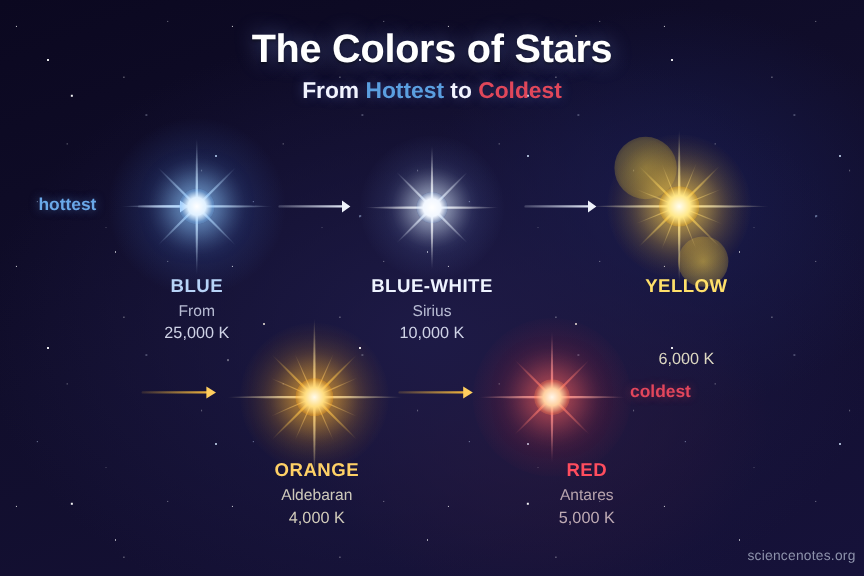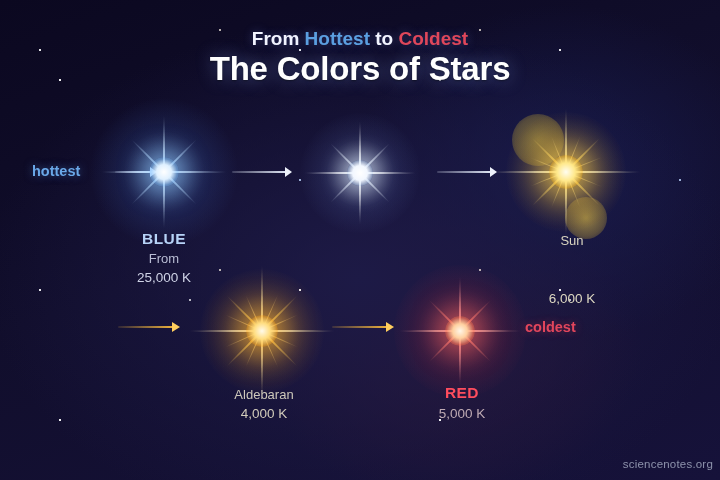--- a/index.html
+++ b/index.html
@@ -107,22 +107,22 @@
 </head>
 <body>
 
 <div id="poster">
 
   <div class="stars s1"></div>
   <div class="stars s2"></div>
   <div class="stars s3"></div>
 
   <div class="title-wrap">
+    <div id="title">The Colors of Stars</div>
     <div id="subtitle"><span>From </span><span class="hot">Hottest</span><span> to </span><span class="cold">Coldest</span></div>
-    <div id="title">The Colors of Stars</div>
   </div>
 
   <div class="tag" id="tag-hottest" style="left:32px; top:163px;">hottest</div>
   <div class="tag" id="tag-coldest" style="left:525px; top:319px;">coldest</div>
 
   <div class="arrow" id="arrow-hottest-to-blue" style="left:115px; top:172px; width:42px;">
     <div class="shaft" style="width:36px; background:linear-gradient(90deg, rgba(223,230,245,.15), #dfe6f5);"></div>
     <div class="head" style="border-left:7px solid #eef2fb;"></div>
   </div>
 
@@ -160,68 +160,75 @@
     <div class="temp">25,000 K</div>
   </div>
 
   <div class="star" id="star-blue-white" style="left:360px; top:173px; width:150px; height:150px;">
     <div class="halo" style="width:120px;height:120px;background:radial-gradient(circle, rgba(200,220,255,.35) 0%, rgba(120,150,230,.12) 40%, rgba(60,80,160,0) 72%);"></div>
     <div class="ray" style="--rc:#ffffff; height:104px;"></div>
     <div class="ray" style="--rc:#ffffff; height:112px; transform:translate(-50%,-50%) rotate(90deg);"></div>
     <div class="ray diag" style="--rc:#eaf2ff; height:84px; transform:translate(-50%,-50%) rotate(45deg);"></div>
     <div class="ray diag" style="--rc:#eaf2ff; height:84px; transform:translate(-50%,-50%) rotate(-45deg);"></div>
     <div class="core" style="width:26px;height:26px;background:radial-gradient(circle,#ffffff 0%,#f2f7ff 40%,rgba(200,225,255,.5) 68%,rgba(160,200,255,0) 100%);box-shadow:0 0 20px 7px rgba(225,238,255,.6);"></div>
+  </div>
+  <div class="label" style="left:360px; top:230px;">
+    <div class="name" style="color:#eef3ff;">BLUE-WHITE</div>
+    <div class="star-name">Sirius</div>
+    <div class="temp">10,000 K</div>
   </div>
 
   <div class="flare" style="left:538px; top:140px; width:52px; height:52px; background:radial-gradient(circle, rgba(210,180,60,.55) 0%, rgba(200,170,50,.35) 62%, rgba(190,160,40,0) 100%);"></div>
   <div class="flare" style="left:586px; top:218px; width:42px; height:42px; background:radial-gradient(circle, rgba(230,195,70,.6) 0%, rgba(215,180,55,.35) 60%, rgba(200,165,40,0) 100%);"></div>
 
   <div class="star" id="star-yellow" style="left:566px; top:172px; width:170px; height:170px;">
     <div class="halo" style="width:120px;height:120px;background:radial-gradient(circle, rgba(255,210,80,.45) 0%, rgba(230,175,45,.18) 42%, rgba(200,150,30,0) 72%);"></div>
     <div class="ray" style="--rc:#fff0b0; height:128px;"></div>
     <div class="ray" style="--rc:#fff6cf; height:150px; transform:translate(-50%,-50%) rotate(90deg);"></div>
     <div class="ray diag" style="--rc:#ffd96a; height:96px; transform:translate(-50%,-50%) rotate(45deg);"></div>
     <div class="ray diag" style="--rc:#ffd96a; height:96px; transform:translate(-50%,-50%) rotate(-45deg);"></div>
     <div class="ray thin" style="--rc:#ffdf88; height:78px; transform:translate(-50%,-50%) rotate(22deg);"></div>
     <div class="ray thin" style="--rc:#ffdf88; height:78px; transform:translate(-50%,-50%) rotate(-22deg);"></div>
     <div class="ray thin" style="--rc:#ffdf88; height:78px; transform:translate(-50%,-50%) rotate(68deg);"></div>
     <div class="ray thin" style="--rc:#ffdf88; height:78px; transform:translate(-50%,-50%) rotate(-68deg);"></div>
     <div class="core" style="width:34px;height:34px;background:radial-gradient(circle,#fffdf0 0%,#ffe88a 38%,rgba(255,196,50,.6) 66%,rgba(255,170,20,0) 100%);box-shadow:0 0 26px 10px rgba(255,205,70,.55);"></div>
   </div>
   <div class="label" style="left:572px; top:230px;">
-    <div class="star-name" style="color:#d9d4c0;">Sun</div>
+    <div class="name" style="color:#ffe06a;">YELLOW</div>
     <div class="temp" style="color:#ddd8c2;margin-top:43px;">6,000 K</div>
   </div>
 
   <div class="star" id="star-orange" style="left:262px; top:331px; width:170px; height:170px;">
     <div class="halo" style="width:124px;height:124px;background:radial-gradient(circle, rgba(255,180,50,.42) 0%, rgba(225,145,30,.16) 42%, rgba(190,120,20,0) 72%);"></div>
     <div class="ray" style="--rc:#ffe7a8; height:132px;"></div>
     <div class="ray" style="--rc:#ffeec0; height:146px; transform:translate(-50%,-50%) rotate(90deg);"></div>
     <div class="ray diag" style="--rc:#ffc košen"></div>
     <div class="ray diag" style="--rc:#ffcb55; height:100px; transform:translate(-50%,-50%) rotate(45deg);"></div>
     <div class="ray diag" style="--rc:#ffcb55; height:100px; transform:translate(-50%,-50%) rotate(-45deg);"></div>
     <div class="ray thin" style="--rc:#ffd27a; height:80px; transform:translate(-50%,-50%) rotate(24deg);"></div>
     <div class="ray thin" style="--rc:#ffd27a; height:80px; transform:translate(-50%,-50%) rotate(-24deg);"></div>
     <div class="ray thin" style="--rc:#ffd27a; height:80px; transform:translate(-50%,-50%) rotate(66deg);"></div>
     <div class="ray thin" style="--rc:#ffd27a; height:80px; transform:translate(-50%,-50%) rotate(-66deg);"></div>
     <div class="core" style="width:32px;height:32px;background:radial-gradient(circle,#fffaea 0%,#ffdd80 36%,rgba(255,175,40,.6) 66%,rgba(255,150,10,0) 100%);box-shadow:0 0 26px 10px rgba(255,180,50,.55);"></div>
   </div>
   <div class="label" style="left:264px; top:384px;">
+    <div class="name" style="color:#ffd166;">ORANGE</div>
     <div class="star-name" style="color:#cdc8ba;">Aldebaran</div>
     <div class="temp" style="color:#d2ccbb;">4,000 K</div>
   </div>
 
   <div class="star" id="star-red" style="left:460px; top:331px; width:150px; height:150px;">
     <div class="halo" style="width:132px;height:132px;background:radial-gradient(circle, rgba(230,70,80,.38) 0%, rgba(180,40,60,.16) 44%, rgba(120,20,50,0) 74%);"></div>
     <div class="ray" style="--rc:#ff9a9a; height:110px;"></div>
     <div class="ray" style="--rc:#ffb0a8; height:122px; transform:translate(-50%,-50%) rotate(90deg);"></div>
     <div class="ray diag" style="--rc:#ff7d72; height:88px; transform:translate(-50%,-50%) rotate(45deg);"></div>
     <div class="ray diag" style="--rc:#ff7d72; height:88px; transform:translate(-50%,-50%) rotate(-45deg);"></div>
     <div class="core" style="width:30px;height:30px;background:radial-gradient(circle,#fff6e8 0%,#ffd0a0 34%,rgba(255,120,90,.6) 64%,rgba(230,60,60,0) 100%);box-shadow:0 0 24px 9px rgba(255,110,100,.5);"></div>
   </div>
-  <div class="label" style="left:462px; top:384px;">
+  <div class="label" style="left:489px; top:384px;">
     <div class="name" style="color:#ff4d5e;">RED</div>
+    <div class="star-name" style="color:#b7a3ad;">Antares</div>
     <div class="temp" style="color:#bfabb4;">5,000 K</div>
   </div>
 
   <div id="watermark">sciencenotes.org</div>
 
 </div>
 
 </body></html>

